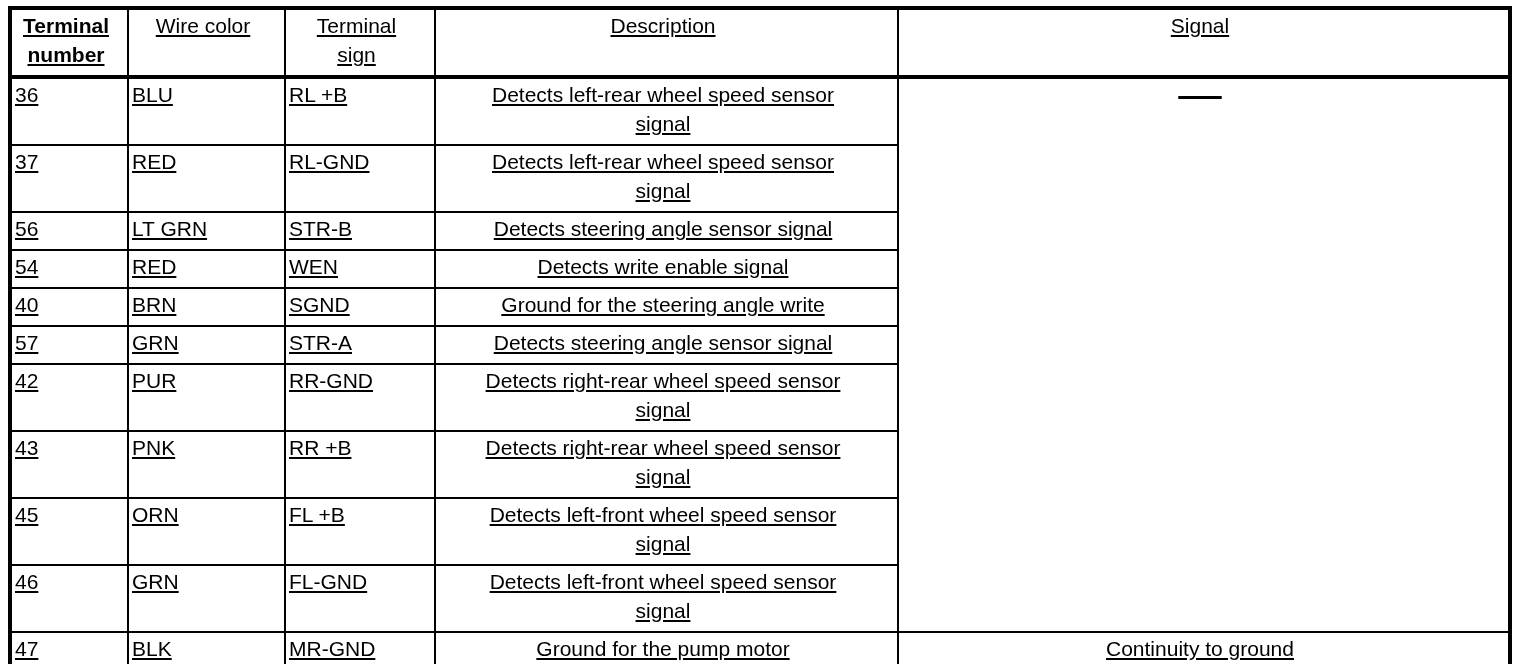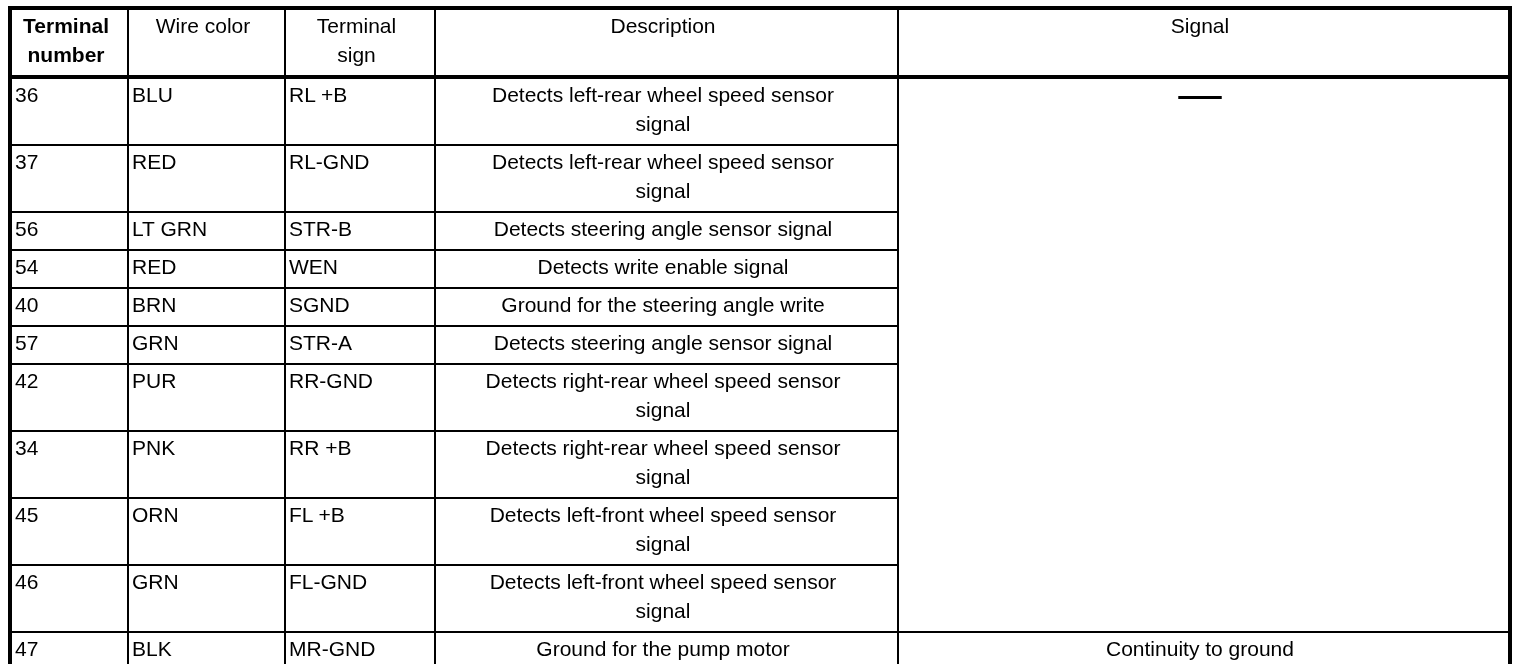--- a/index.html
+++ b/index.html
@@ -24,20 +24,21 @@
   }
   .spec-table th,
   .spec-table td {
     border: 2px solid #000000;
     font-size: 21px;
     line-height: 1.38;
     vertical-align: top;
     padding: 2px 10px 5px 3px;
     overflow: hidden;
     white-space: pre-line;
+    text-decoration: underline;
   }
   
   .spec-table { border: 4px solid #000000; }
   
   .spec-table thead th { border-bottom: 4px solid #000000; }
 
   .spec-table th {
     font-weight: normal;
     text-align: center;
     height: 58px;
@@ -128,21 +129,21 @@
       <td class="cell-left">Detects steering angle sensor signal</td>
     </tr>
     <tr class="row-tall">
       <td class="cell-center">42</td>
       <td class="cell-center">PUR</td>
       <td class="cell-center">RR-GND</td>
       <td class="cell-left">Detects right-rear wheel speed sensor
 signal</td>
     </tr>
     <tr class="row-tall">
-      <td class="cell-center">34</td>
+      <td class="cell-center">43</td>
       <td class="cell-center">PNK</td>
       <td class="cell-center">RR +B</td>
       <td class="cell-left">Detects right-rear wheel speed sensor
 signal</td>
     </tr>
     <tr class="row-tall">
       <td class="cell-center">45</td>
       <td class="cell-center">ORN</td>
       <td class="cell-center">FL +B</td>
       <td class="cell-left">Detects left-front wheel speed sensor

